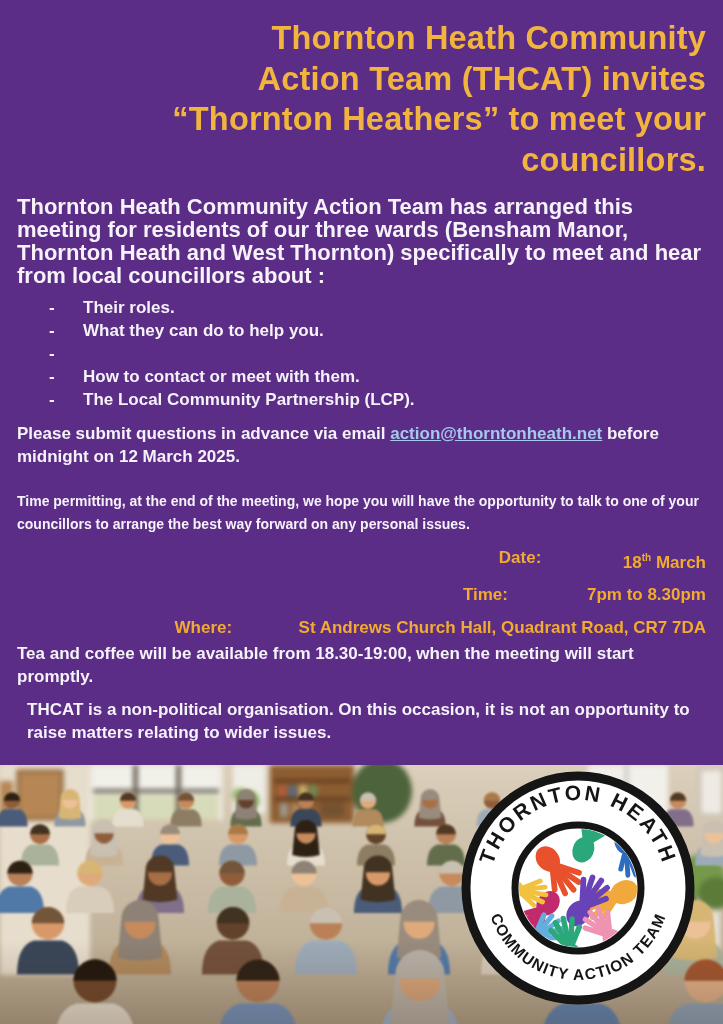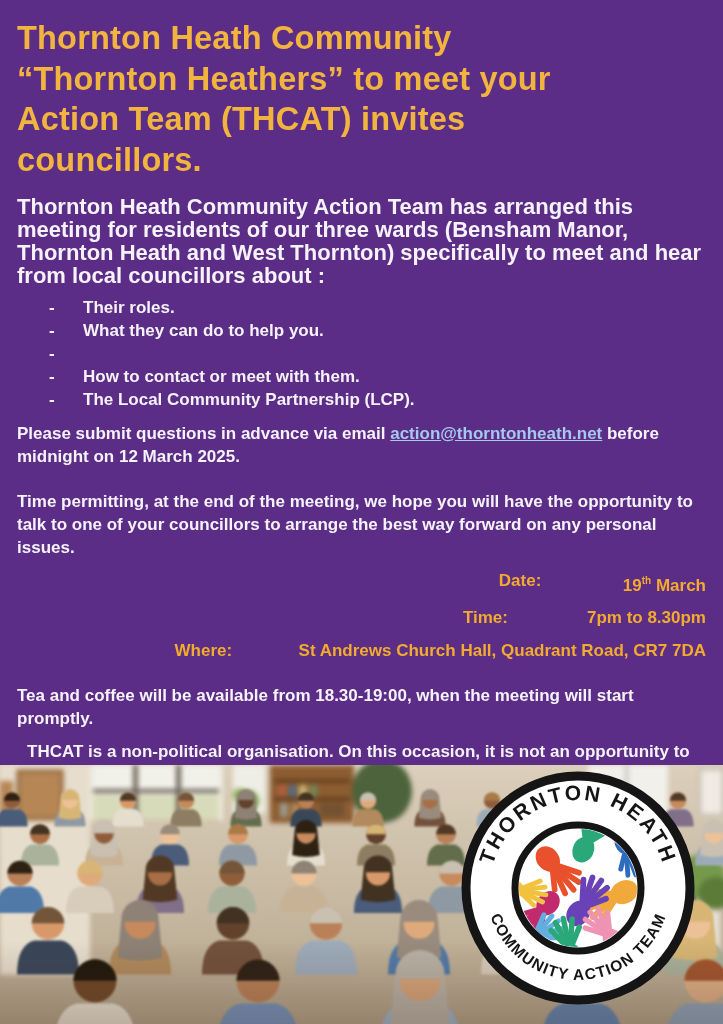--- a/index.html
+++ b/index.html
@@ -6,57 +6,57 @@
   .flyer{
     position:relative;width:723px;height:1024px;overflow:hidden;
     font-family:"Liberation Sans",sans-serif;background:#ffffff;
   }
   
   .purple{
     box-sizing:border-box;width:723px;height:765px;
     background:#5b2d86;color:#f6f2fa;padding:0 17px;font-weight:700;
   }
   .title{
-    margin:0;padding-top:18px;text-align:left;color:#f1b43e;
+    margin:0;padding-top:18px;text-align:right;color:#f1b43e;
     font-size:32.5px;line-height:1.25;font-weight:700;letter-spacing:.2px;
   }
   .intro{margin:14px 0 0;font-size:22px;line-height:23px;}
   .bullets{list-style:none;margin:9px 0 0;padding:0 0 0 32px;}
   .bullets li{display:flex;font-size:17px;line-height:23px;}
   .bullets .dash{width:34px;flex:none;}
   .submit{margin:11px 0 8px;font-size:17px;line-height:23px;}
   a.email{color:#a6c8ec;text-decoration:underline;font-weight:700;}
-  .timeperm{margin:22px 0 0;font-size:17px;line-height:23px;}
+  .timeperm{margin:22px 0 0;font-size:14px;line-height:23px;}
   .details{margin-top:10px;}
   .detail{display:flex;font-size:17px;line-height:23px;color:#f2ab2e;margin-top:10px;justify-content:flex-end;}
   .dlabel{width:124px;flex:none;}
   .dvalue sup{font-size:10px;}
-  .footer-par{margin:22px 0 0;font-size:17px;line-height:23px;}
+  .footer-par{margin:3px 0 0;font-size:17px;line-height:23px;}
   .footer-par + .footer-par{margin:10px;}
   
   .photo{position:relative;width:723px;height:259px;background:#c6baa8;overflow:hidden;}
   .scene{position:absolute;left:0;top:0;width:723px;height:259px;}
   .scene .bg{filter:blur(2.5px);}
   .scene .crowd{filter:blur(1.1px);}
   .p-body{fill:var(--c,#888);}
   .p-head{fill:var(--s,#c68a5e);}
   .p-hair{fill:var(--h,#2a2018);}
   .logo{position:absolute;left:458px;top:3px;width:240px;height:240px;}
   .logo text{font-family:"Liberation Sans",sans-serif;font-weight:700;fill:#151515;}
 </style>
 </head>
 <body>
 
 <div class="flyer">
 
   <section class="purple">
     <h1 class="title">
       <div>Thornton Heath Community</div>
+      <div>Action Team (THCAT) invites</div>
       <div>“Thornton Heathers” to meet your</div>
-      <div>Action Team (THCAT) invites</div>
       <div>councillors.</div>
     </h1>
 
     <p class="intro">Thornton Heath Community Action Team has arranged this meeting for residents of our three wards (Bensham Manor, Thornton Heath and West Thornton) specifically to meet and hear from local councillors about :</p>
 
     <ul class="bullets">
       <li>
           <span class="dash">-</span>
           <span>Their roles.</span>
         </li>
@@ -77,21 +77,21 @@
         </li>
     </ul>
 
     <p class="submit"><span>Please submit questions in advance via email </span><a class="email" href="#">action@thorntonheath.net</a><span> before midnight on 12 March 2025.</span></p>
 
     <p class="timeperm">Time permitting, at the end of the meeting, we hope you will have the opportunity to talk to one of your councillors to arrange the best way forward on any personal issues.</p>
 
     <div class="details">
       <div class="detail">
         <span class="dlabel">Date:</span>
-        <span class="dvalue"><span>19</span><sup>th</sup><span> March</span></span>
+        <span class="dvalue"><span>18</span><sup>th</sup><span> March</span></span>
       </div>
       <div class="detail">
         <span class="dlabel">Time:</span>
         <span class="dvalue">7pm to 8.30pm</span>
       </div>
       <div class="detail">
         <span class="dlabel">Where:</span>
         <span class="dvalue">St Andrews Church Hall, Quadrant Road, CR7 7DA</span>
       </div>
     </div>

